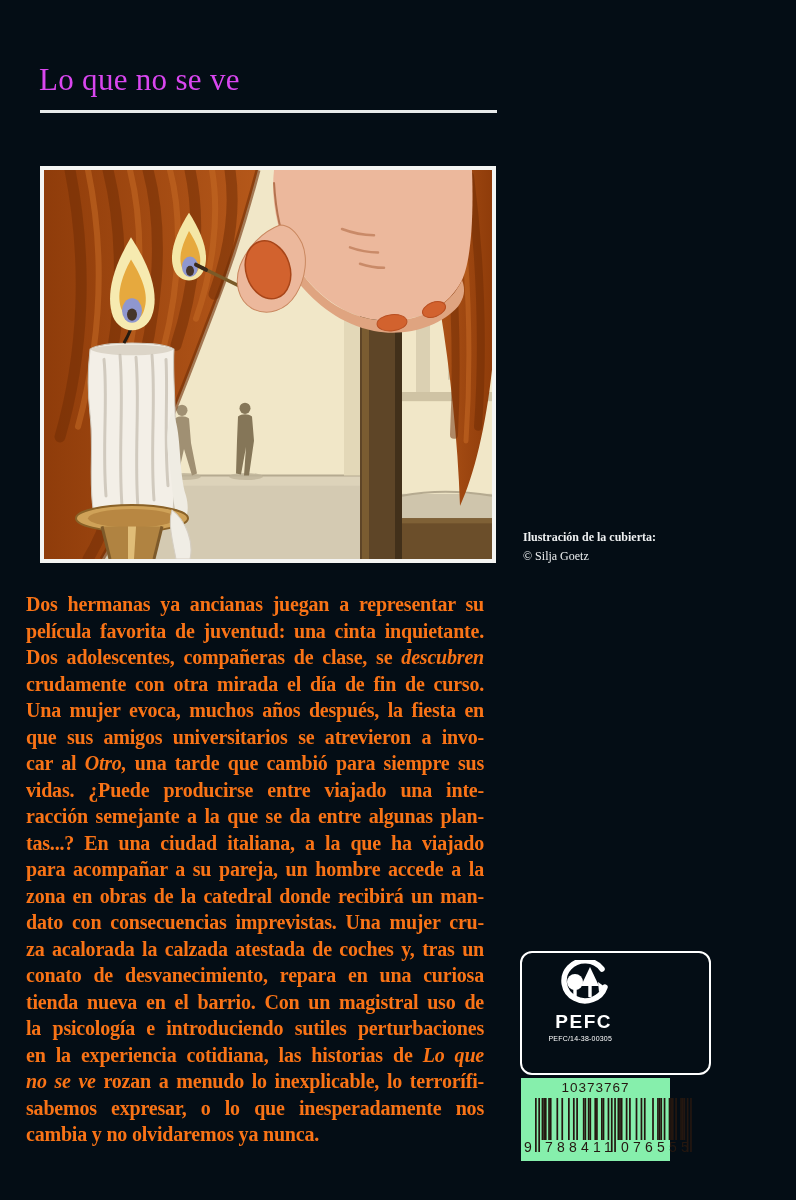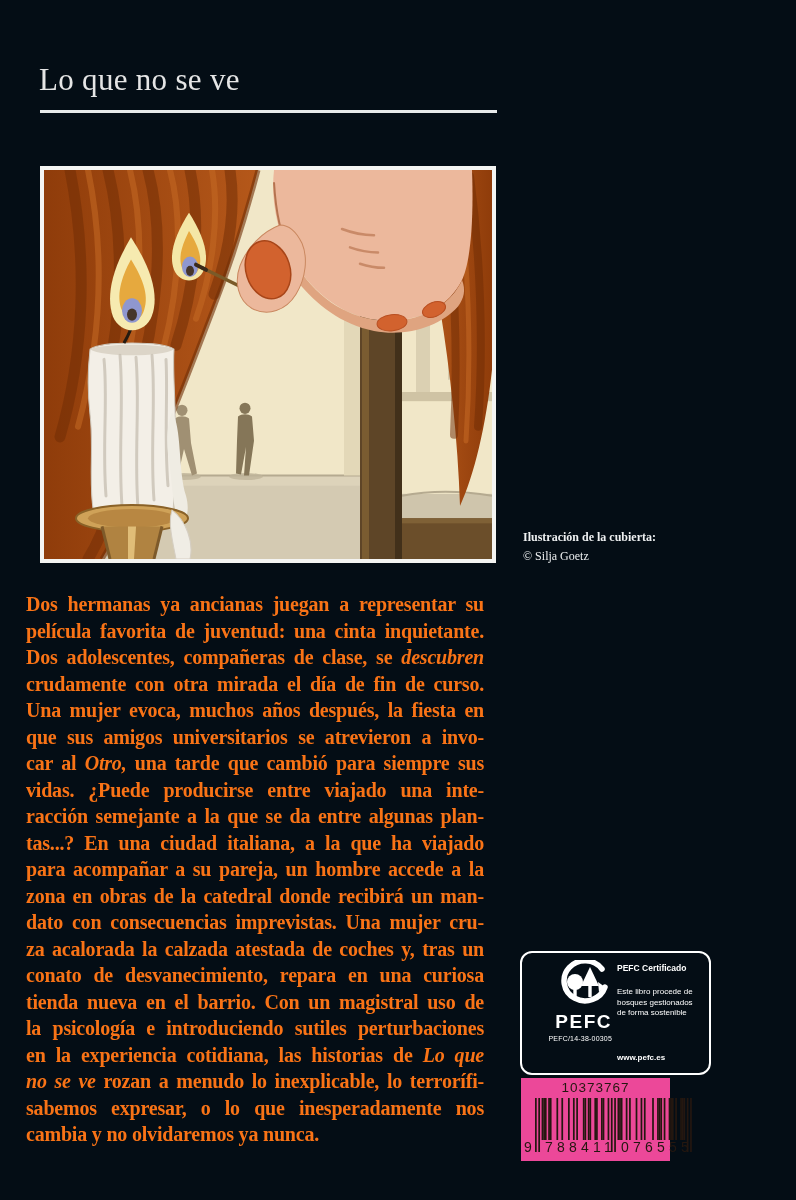--- a/index.html
+++ b/index.html
@@ -1,20 +1,20 @@
 <!DOCTYPE html>
 <html><head>
 <meta charset="utf-8">
 <style>
   html,body{margin:0;padding:0;background:#040d15;}
   .page{position:relative;width:796px;height:1200px;background:#040d15;overflow:hidden;
         font-family:"Liberation Serif",serif;color:#eef0f1;}
 
   
-  .title{position:absolute;left:39px;top:62px;font-size:31px;font-weight:400;letter-spacing:.3px;color:#e5e5e5;}
+  .title{position:absolute;left:39px;top:62px;font-size:31px;font-weight:400;letter-spacing:.3px;color:#d946ef;}
   .title-rule{position:absolute;left:40px;top:110px;width:457px;height:2.5px;background:#e8eaea;}
 
   
   .illo{position:absolute;left:40px;top:166px;width:448px;height:389px;border:4px solid #f4f4f2;background:#f1e7c8;}
   .illo svg{display:block;width:448px;height:389px;}
 
   
   .credit{position:absolute;left:523px;top:528px;font-size:12px;line-height:19px;color:#eef0f1;}
   .credit .c1{font-weight:700;}
 
@@ -32,21 +32,21 @@
   .pefc-left{width:82px;display:flex;flex-direction:column;align-items:flex-end;}
   .pefc-logo{width:54px;height:50px;}
   .pefc-word{font-size:19px;font-weight:700;letter-spacing:1.5px;line-height:20px;margin-top:2px;}
   .pefc-cert{font-size:7px;letter-spacing:.2px;margin-top:3px;white-space:nowrap;}
   .pefc-right{flex:1;padding-left:5px;display:flex;flex-direction:column;}
   .pefc-title{font-size:8.5px;font-weight:700;margin-top:3px;}
   .pefc-body{font-size:8px;line-height:10.5px;margin-top:14px;}
   .pefc-url{font-size:8px;font-weight:700;margin-top:auto;margin-bottom:4px;}
 
   
-  .barcode{position:absolute;left:521px;top:1078px;width:149px;height:83px;background:#ec4899;
+  .barcode{position:absolute;left:521px;top:1078px;width:149px;height:83px;background:#86efac;
            font-family:"Liberation Sans",sans-serif;color:#241710;}
   .bc-top{position:absolute;left:0;top:2px;width:100%;text-align:center;font-size:13.5px;letter-spacing:1px;}
   .bc-svg{position:absolute;left:0;top:0;width:177px;height:83px;}
   .bc-digit{position:absolute;top:61px;font-size:14px;font-weight:400;}
   .bc-lead{left:3px;}
   .bc-g1{left:24px;letter-spacing:4.2px;}
   .bc-g2{left:100px;letter-spacing:4.2px;}
 </style>
 </head>
 <body>
@@ -226,29 +226,20 @@
       <svg class="pefc-logo" viewBox="0 0 54 50">
         <path d="M44,9 A21,20 0 1 0 47,27" fill="none" stroke="#fff" stroke-width="5.5" stroke-linecap="round"></path>
         <path d="M47,27 L40,22 L41,32 Z" fill="#fff"></path>
         <circle cx="17" cy="22" r="8" fill="#fff"></circle>
         <rect x="15.3" y="27" width="3.4" height="10" fill="#fff"></rect>
         <path d="M32,7 L41,26 L23,26 Z" fill="#fff"></path>
         <rect x="30.3" y="26" width="3.4" height="11" fill="#fff"></rect>
       </svg>
       <div class="pefc-word">PEFC</div>
       <div class="pefc-cert">PEFC/14-38-00305</div>
-    </div>
-    <div class="pefc-right">
-      <div class="pefc-title">PEFC Certificado</div>
-      <div class="pefc-body">
-        <div>Este libro procede de</div>
-        <div>bosques gestionados</div>
-        <div>de forma sostenible</div>
-      </div>
-      <div class="pefc-url">www.pefc.es</div>
     </div>
   </div>
 
   <div class="barcode">
     <svg class="bc-svg" id="barcode-bars" viewBox="0 0 177 83">
         <rect x="14.00" y="20" width="1.71" height="54" fill="#241710"></rect>
         <rect x="17.30" y="20" width="1.71" height="54" fill="#241710"></rect>
         <rect x="20.60" y="20" width="1.71" height="42" fill="#241710"></rect>
         <rect x="22.25" y="20" width="1.71" height="42" fill="#241710"></rect>
         <rect x="23.90" y="20" width="1.71" height="42" fill="#241710"></rect>

